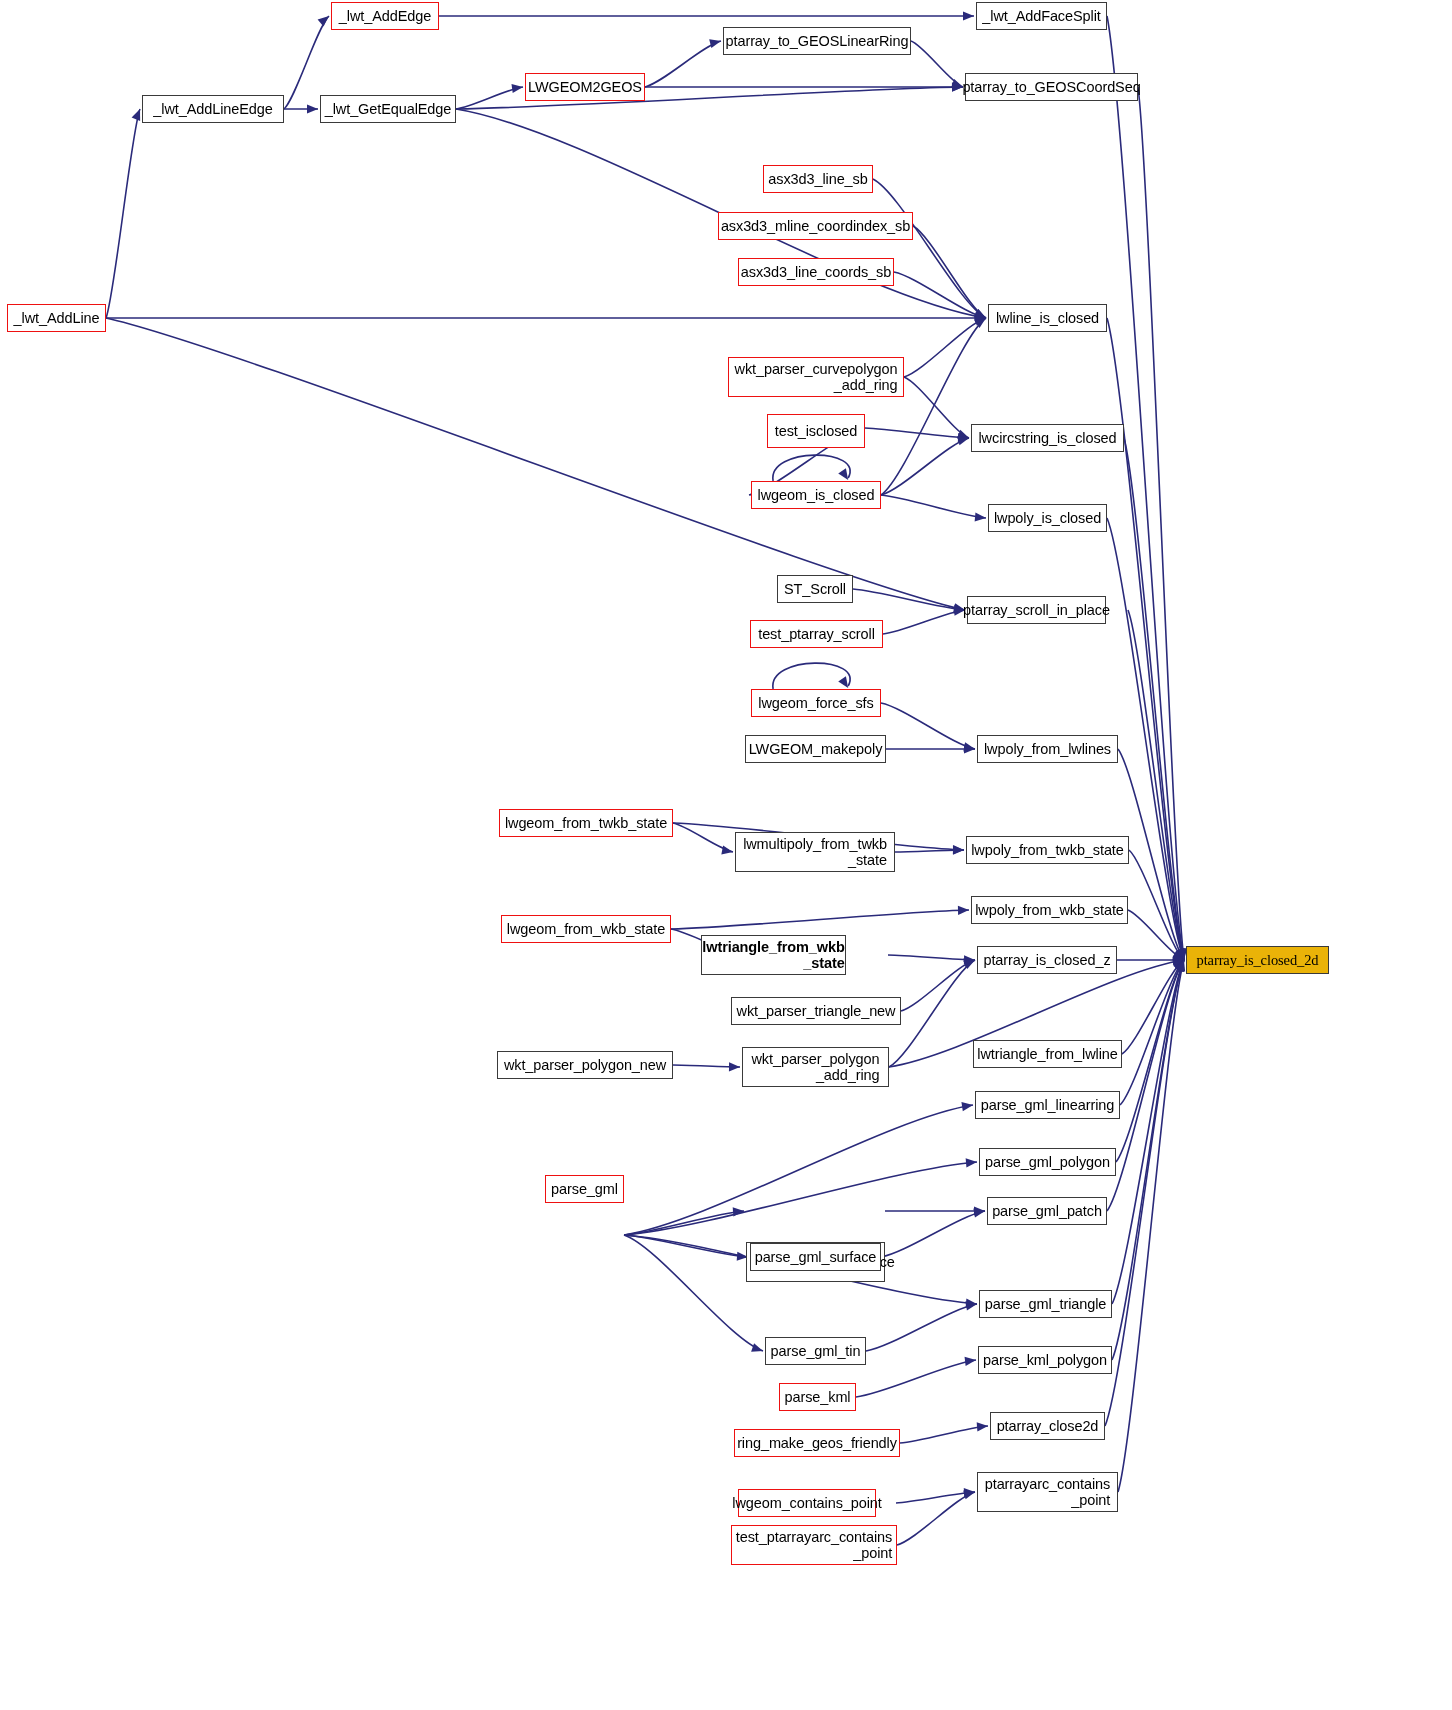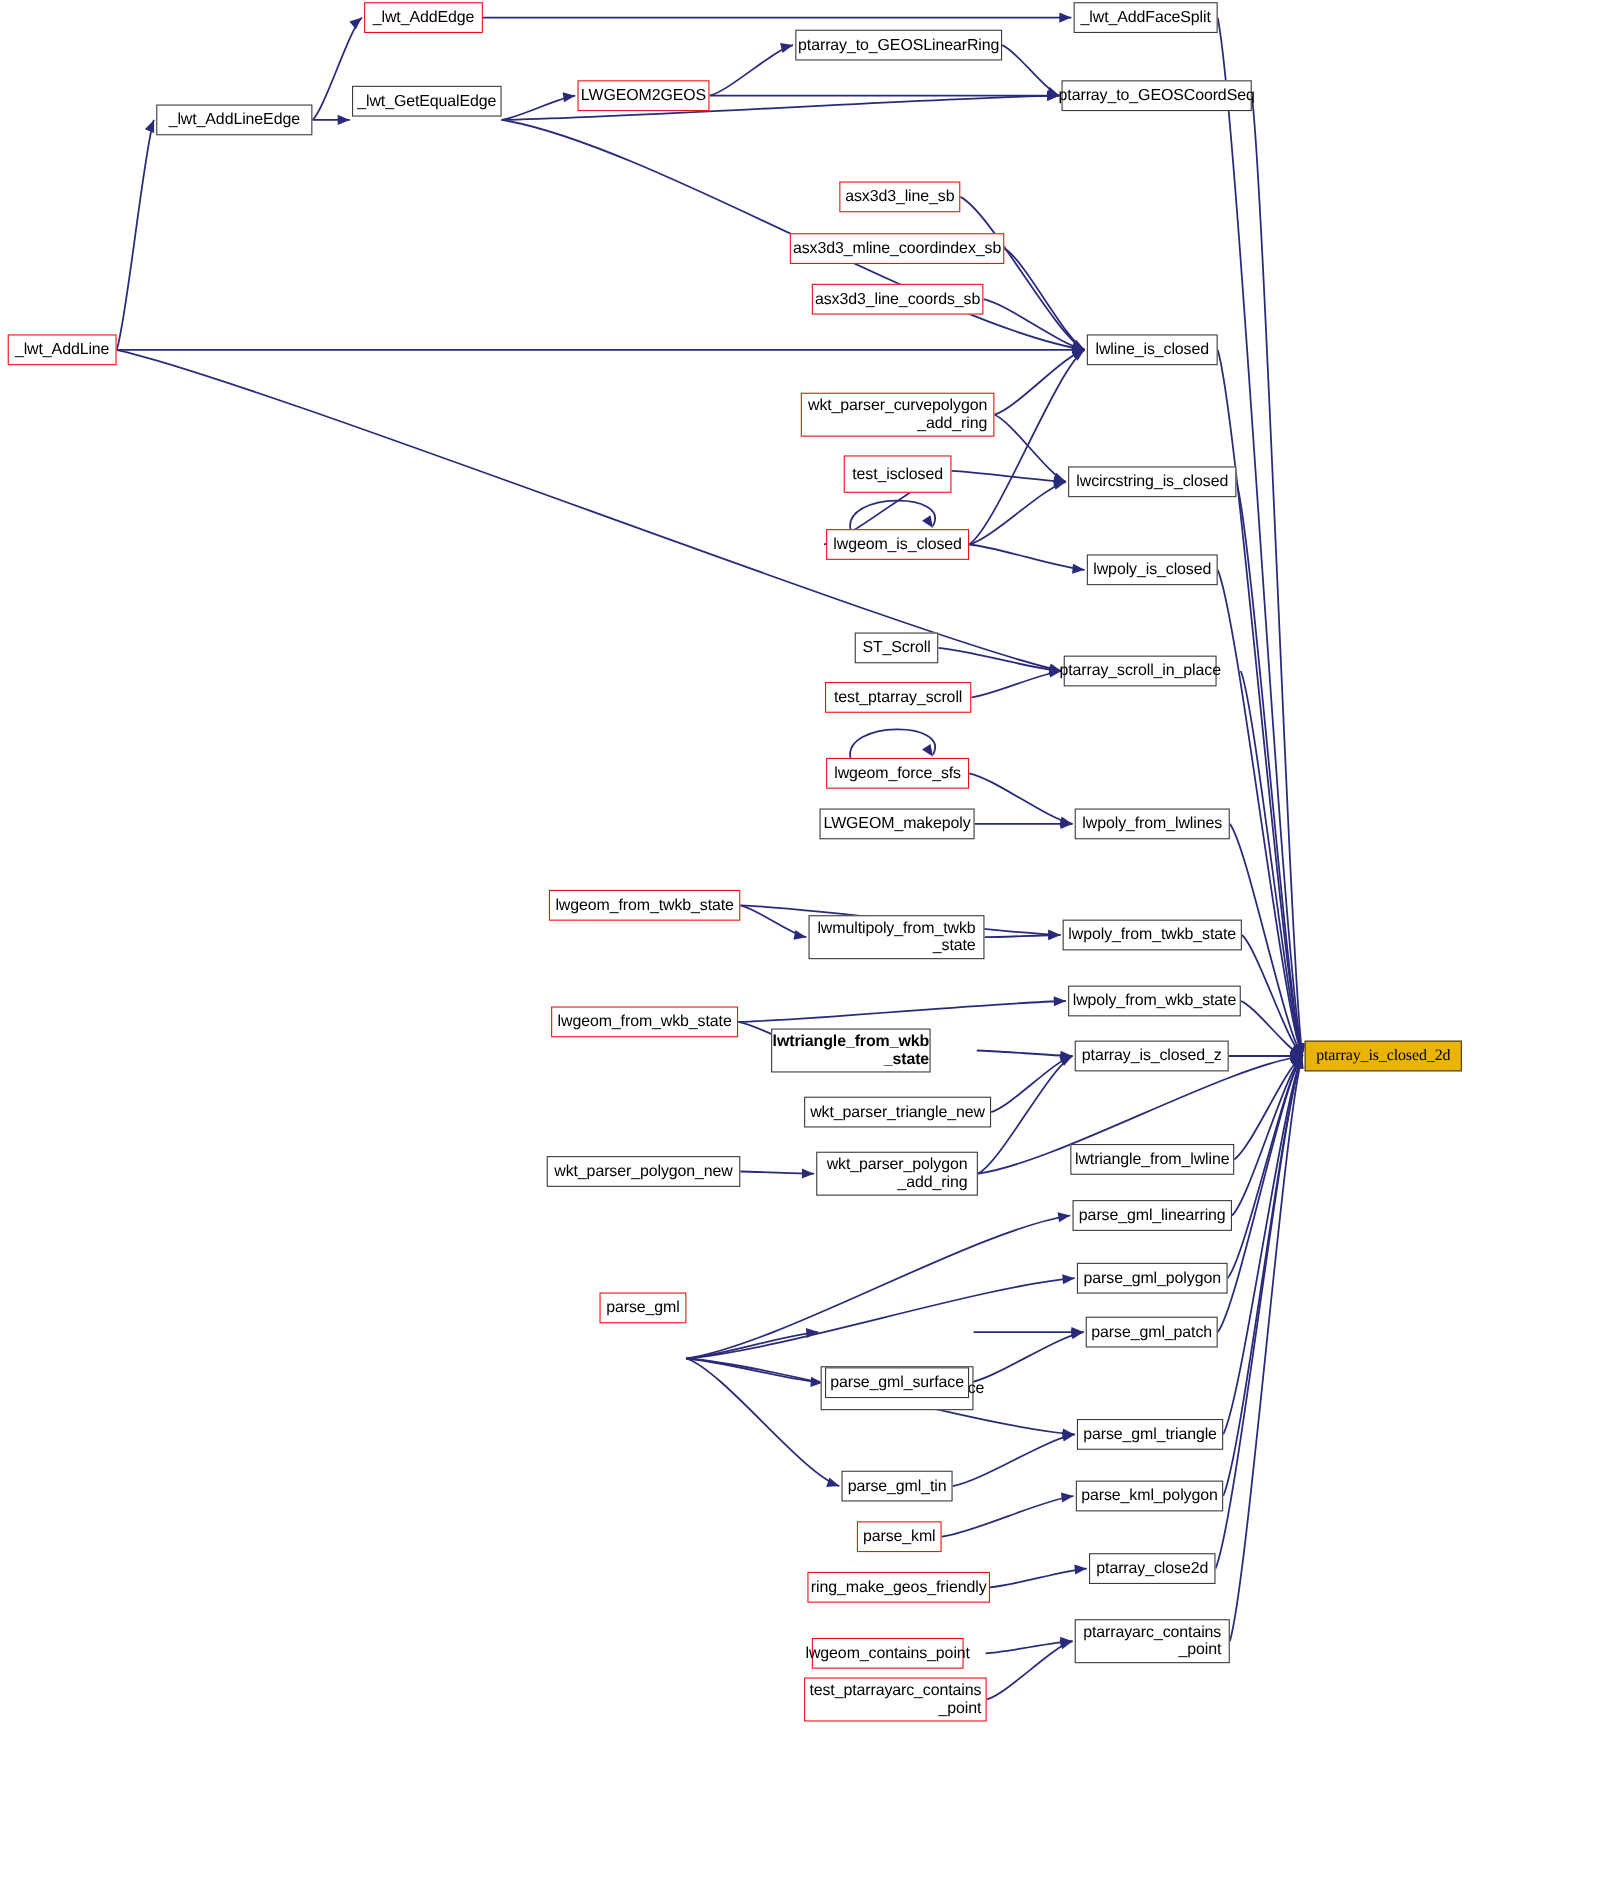--- a/index.html
+++ b/index.html
@@ -199,21 +199,21 @@
       <path d="M 897 1545 C 916.305 1539.7, 955.695 1497.3, 975 1492" class="edge-path"></path>
       <polygon points="975,1492 965.6103186936502,1499.3480531411517 963.1746710782886,1490.476321591235" class="edge-head"></polygon>
     </svg>
   <div id="node-layer">
       <div class="node-box red" style="left: 331px; top: 2px; width: 108px; height: 28px;">_lwt_AddEdge</div>
       <div class="node-box" style="left: 976px; top: 2px; width: 131px; height: 28px;">_lwt_AddFaceSplit</div>
       <div class="node-box" style="left: 723px; top: 27px; width: 188px; height: 28px;">ptarray_to_GEOSLinearRing</div>
       <div class="node-box red" style="left: 525px; top: 73px; width: 120px; height: 28px;">LWGEOM2GEOS</div>
       <div class="node-box" style="left: 965px; top: 73px; width: 173px; height: 28px;">ptarray_to_GEOSCoordSeq</div>
       <div class="node-box" style="left: 142px; top: 95px; width: 142px; height: 28px;">_lwt_AddLineEdge</div>
-      <div class="node-box" style="left: 320px; top: 78px; width: 136px; height: 28px;">_lwt_GetEqualEdge</div>
+      <div class="node-box" style="left: 320px; top: 95px; width: 136px; height: 28px;">_lwt_GetEqualEdge</div>
       <div class="node-box red" style="left: 763px; top: 165px; width: 110px; height: 28px;">asx3d3_line_sb</div>
       <div class="node-box red" style="left: 718px; top: 212px; width: 195px; height: 28px;">asx3d3_mline_coordindex_sb</div>
       <div class="node-box red" style="left: 738px; top: 258px; width: 156px; height: 28px;">asx3d3_line_coords_sb</div>
       <div class="node-box red" style="left: 7px; top: 304px; width: 99px; height: 28px;">_lwt_AddLine</div>
       <div class="node-box" style="left: 988px; top: 304px; width: 119px; height: 28px;">lwline_is_closed</div>
       <div class="node-box red" style="left: 728px; top: 357px; width: 176px; height: 40px;">wkt_parser_curvepolygon
 _add_ring</div>
       <div class="node-box red" style="left: 767px; top: 414px; width: 98px; height: 34px;">test_isclosed</div>
       <div class="node-box" style="left: 971px; top: 424px; width: 153px; height: 28px;">lwcircstring_is_closed</div>
       <div class="node-box red" style="left: 751px; top: 481px; width: 130px; height: 28px;">lwgeom_is_closed</div>

